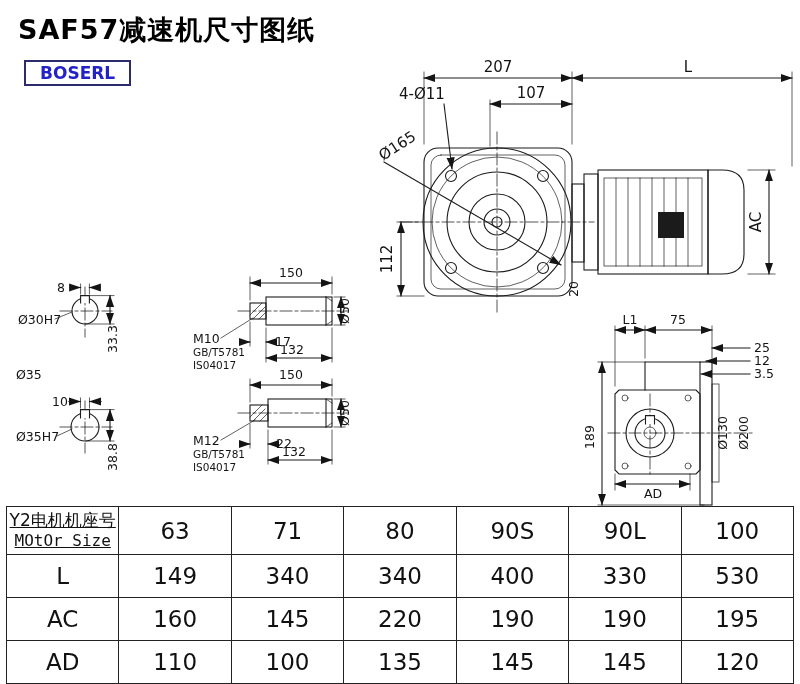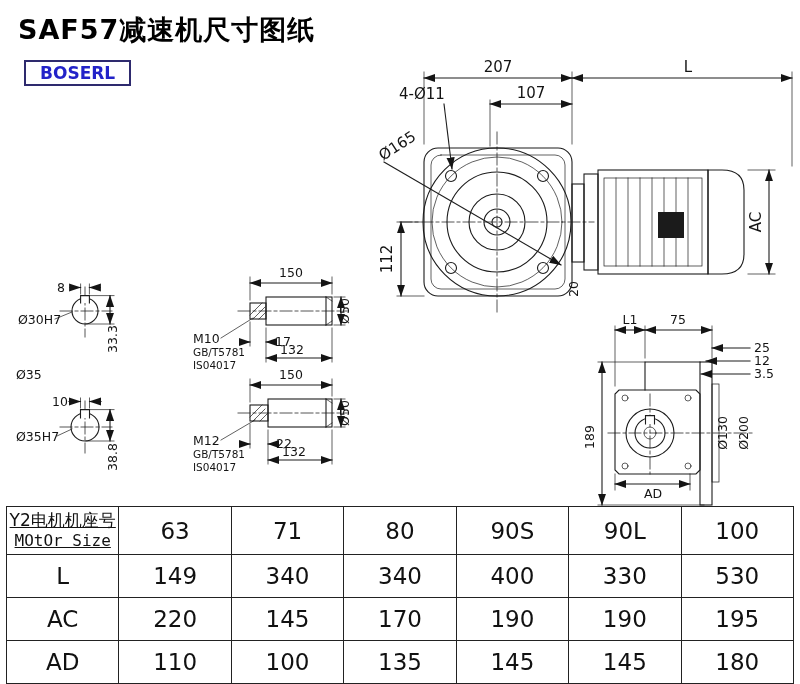--- a/index.html
+++ b/index.html
@@ -279,30 +279,30 @@
     <td class="lbl">L</td>
     <td>149</td>
     <td>340</td>
     <td>340</td>
     <td>400</td>
     <td>330</td>
     <td>530</td>
   </tr>
   <tr>
     <td class="lbl">AC</td>
+    <td>160</td>
+    <td>145</td>
     <td>220</td>
-    <td>145</td>
-    <td>170</td>
     <td>190</td>
     <td>190</td>
     <td>195</td>
   </tr>
   <tr>
     <td class="lbl">AD</td>
     <td>110</td>
     <td>100</td>
     <td>135</td>
     <td>145</td>
     <td>145</td>
-    <td>180</td>
+    <td>120</td>
   </tr>
 </tbody>
   </table>
 
 </body></html>

